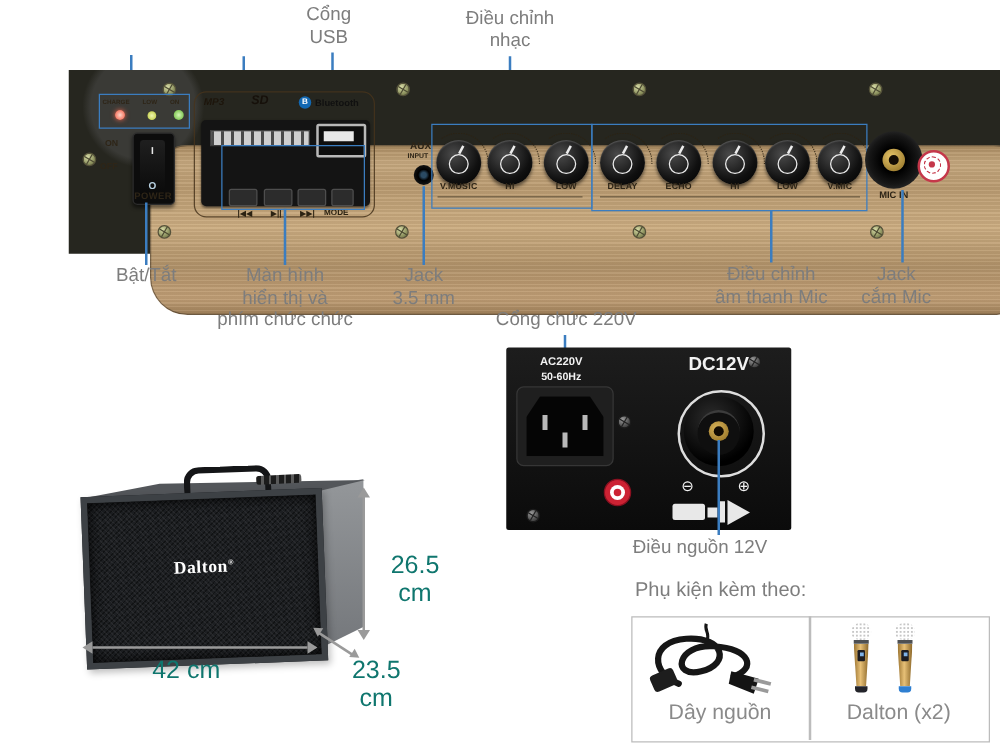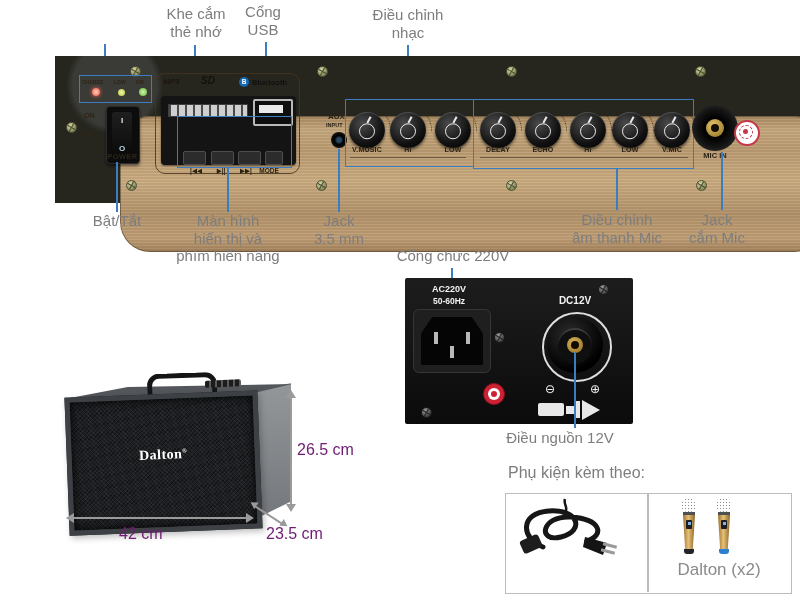--- a/index.html
+++ b/index.html
@@ -47,21 +47,21 @@
      transform:translate(-50%,-42%);}
   .kind:after{content:'';position:absolute;left:60%;top:-8px;width:2px;height:7px;background:#ececec;transform:rotate(28deg);}
   .klbl{position:absolute;top:146px;width:48px;text-align:center;font-size:7px;font-weight:bold;color:#2e2517;letter-spacing:.2px;}
   .grpline{position:absolute;top:157px;height:1px;background:rgba(46,37,23,.55);}
   
   #pwr{position:absolute;left:405px;top:278px;width:228px;height:146px;background:linear-gradient(180deg,#1d1d1d,#0b0b0b);border-radius:2px;}
   .wtxt{position:absolute;color:#f2f2f2;font-weight:bold;text-align:center;}
   
   .dline{position:absolute;background:#9a9a9a;}
   .tri{position:absolute;width:0;height:0;}
-  .dimtxt{position:absolute;color:#701a75;font-size:16px;}
+  .dimtxt{position:absolute;color:#0f766e;font-size:20px;text-align:center;}
   
   #acc-table{position:absolute;left:505px;top:493px;width:285px;height:99px;border:1.5px solid #bcbcbc;background:#fff;}
   #acc-div{position:absolute;left:647px;top:493px;width:1.5px;height:99px;background:#bcbcbc;}
   .acc-lbl{position:absolute;top:560px;color:#8a8a8a;font-size:17px;text-align:center;}
   
   #spk-front{position:absolute;left:67px;top:394px;width:183px;height:128px;transform:rotate(-2.2deg);
      background:#1d1f22;border:5px solid #3d4145;box-shadow:inset 0 0 10px #000,2px 3px 6px rgba(0,0,0,.25);
      background-image:repeating-linear-gradient(45deg,rgba(255,255,255,.05) 0 1px,transparent 1px 3px),
                       repeating-linear-gradient(-45deg,rgba(0,0,0,.4) 0 1px,transparent 1px 3px);}
   #spk-side{position:absolute;left:248px;top:383px;width:43px;height:141px;
@@ -85,22 +85,20 @@
      background:linear-gradient(90deg,#9a7330,#e7c077 45%,#8a6628);clip-path:polygon(0 0,100% 0,82% 100%,18% 100%);}
   .mic .scr{position:absolute;left:5px;top:22px;width:6px;height:9px;background:#1d1d22;border-radius:1px;}
   .mic .scr:after{content:'';position:absolute;left:1.5px;top:2px;width:3px;height:3px;background:#7fb3e8;}
   .mic .cap{position:absolute;left:3px;top:51px;width:10px;height:5px;border-radius:0 0 3px 3px;}
 </style>
 </head>
 <body>
 
 <div id="stage">
 
-  <div class="lbl" style="left:146px;top:5px;width:100px">Khe cắm
-thẻ nhớ</div>
   <div class="lbl" style="left:213px;top:3px;width:100px">Cổng
 USB</div>
   <div class="lbl" style="left:348px;top:6px;width:120px">Điều chỉnh
 nhạc</div>
 
   <div class="bl" style="left:104px;top:44px;height:32px"></div>
   <div class="bl" style="left:194px;top:45px;height:65px"></div>
   <div class="bl" style="left:265px;top:42px;height:60px"></div>
   <div class="bl" style="left:407px;top:45px;height:54px"></div>
 
@@ -222,21 +220,21 @@
 
   <div class="bl" style="left:116px;top:162px;height:50px"></div>
   <div class="bl" style="left:227px;top:167px;height:45px"></div>
   <div class="bl" style="left:338px;top:149px;height:63px"></div>
   <div class="bl" style="left:616px;top:168px;height:42px"></div>
   <div class="bl" style="left:721px;top:152px;height:58px"></div>
 
   <div class="lbl" style="left:77px;top:212px;width:80px">Bật/Tắt</div>
   <div class="lbl" style="left:168px;top:212px;width:120px">Màn hình
 hiển thị và
-phím hiển năng</div>
+phím chức chức</div>
   <div class="lbl" style="left:299px;top:212px;width:80px">Jack
 3.5 mm</div>
   <div class="lbl" style="left:547px;top:211px;width:140px">Điều chỉnh
 âm thanh Mic</div>
   <div class="lbl" style="left:677px;top:211px;width:80px">Jack
 cắm Mic</div>
 
   <div class="lbl" style="left:383px;top:247px;width:140px">Cổng chức 220V</div>
   <div class="bl" style="left:451px;top:268px;height:64px"></div>
 
@@ -250,21 +248,21 @@
       <div class="abs" style="left:52px;top:22px;width:4px;height:12px;background:#b9b9b9"></div>
       <div class="abs" style="left:36px;top:36px;width:4px;height:12px;background:#b9b9b9"></div>
     </div>
     <div class="screw screw-gray" style="left:89px;top:54px"></div>
     <div class="screw screw-gray" style="left:193px;top:6px"></div>
     <div class="screw screw-gray" style="left:16px;top:129px"></div>
     <div class="abs" style="left:78px;top:105px;width:20px;height:20px;border-radius:50%;background:#cc2233;border:1px solid #8a1020">
       <div class="abs" style="left:4px;top:4px;width:12px;height:12px;border-radius:50%;background:#fff"></div>
       <div class="abs" style="left:7px;top:7px;width:6px;height:6px;border-radius:50%;background:#cc2233"></div>
     </div>
-    <div class="wtxt" style="left:140px;top:17px;width:60px;font-size:10px">DC12V</div>
+    <div class="wtxt" style="left:140px;top:5px;width:60px;font-size:15px">DC12V</div>
     <div class="abs" style="left:137px;top:34px;width:66px;height:66px;border:2px solid #dedede;border-radius:50%"></div>
     <div class="abs" style="left:142px;top:39px;width:56px;height:56px;border-radius:50%;background:radial-gradient(circle at 40% 32%,#2c2c2c,#000 70%)">
       <div class="abs" style="left:11px;top:11px;width:34px;height:34px;border-radius:50%;background:#0f0f0f;border-top:2px solid #3c3c3c"></div>
       <div class="abs" style="left:20px;top:20px;width:16px;height:16px;border-radius:50%;background:radial-gradient(circle at 40% 35%,#d8b35a,#8f6c1f)"></div>
       <div class="abs" style="left:24px;top:24px;width:8px;height:8px;border-radius:50%;background:#120b02"></div>
     </div>
     <div class="wtxt" style="left:140px;top:104px;font-size:12px;font-weight:normal">⊖</div>
     <div class="wtxt" style="left:185px;top:104px;font-size:12px;font-weight:normal">⊕</div>
     <div class="abs" style="left:133px;top:125px;width:26px;height:13px;background:#e8e8e8;border-radius:2px"></div>
     <div class="abs" style="left:161px;top:128px;width:8px;height:8px;background:#e8e8e8"></div>
@@ -321,15 +319,16 @@
     <div class="cap" style="background:#23242a"></div>
   </div>
   <div class="mic" style="left:716px;top:498px">
     <div class="head"></div>
       <div class="ring"></div>
     <div class="body"></div>
       <div class="scr"></div>
     <div class="cap" style="background:#2f7fd1"></div>
   </div>
 
+  <div class="acc-lbl" style="left:506px;width:140px">Dây nguồn</div>
   <div class="acc-lbl" style="left:648px;width:142px">Dalton (x2)</div>
 
 </div>
 
 </body></html>

